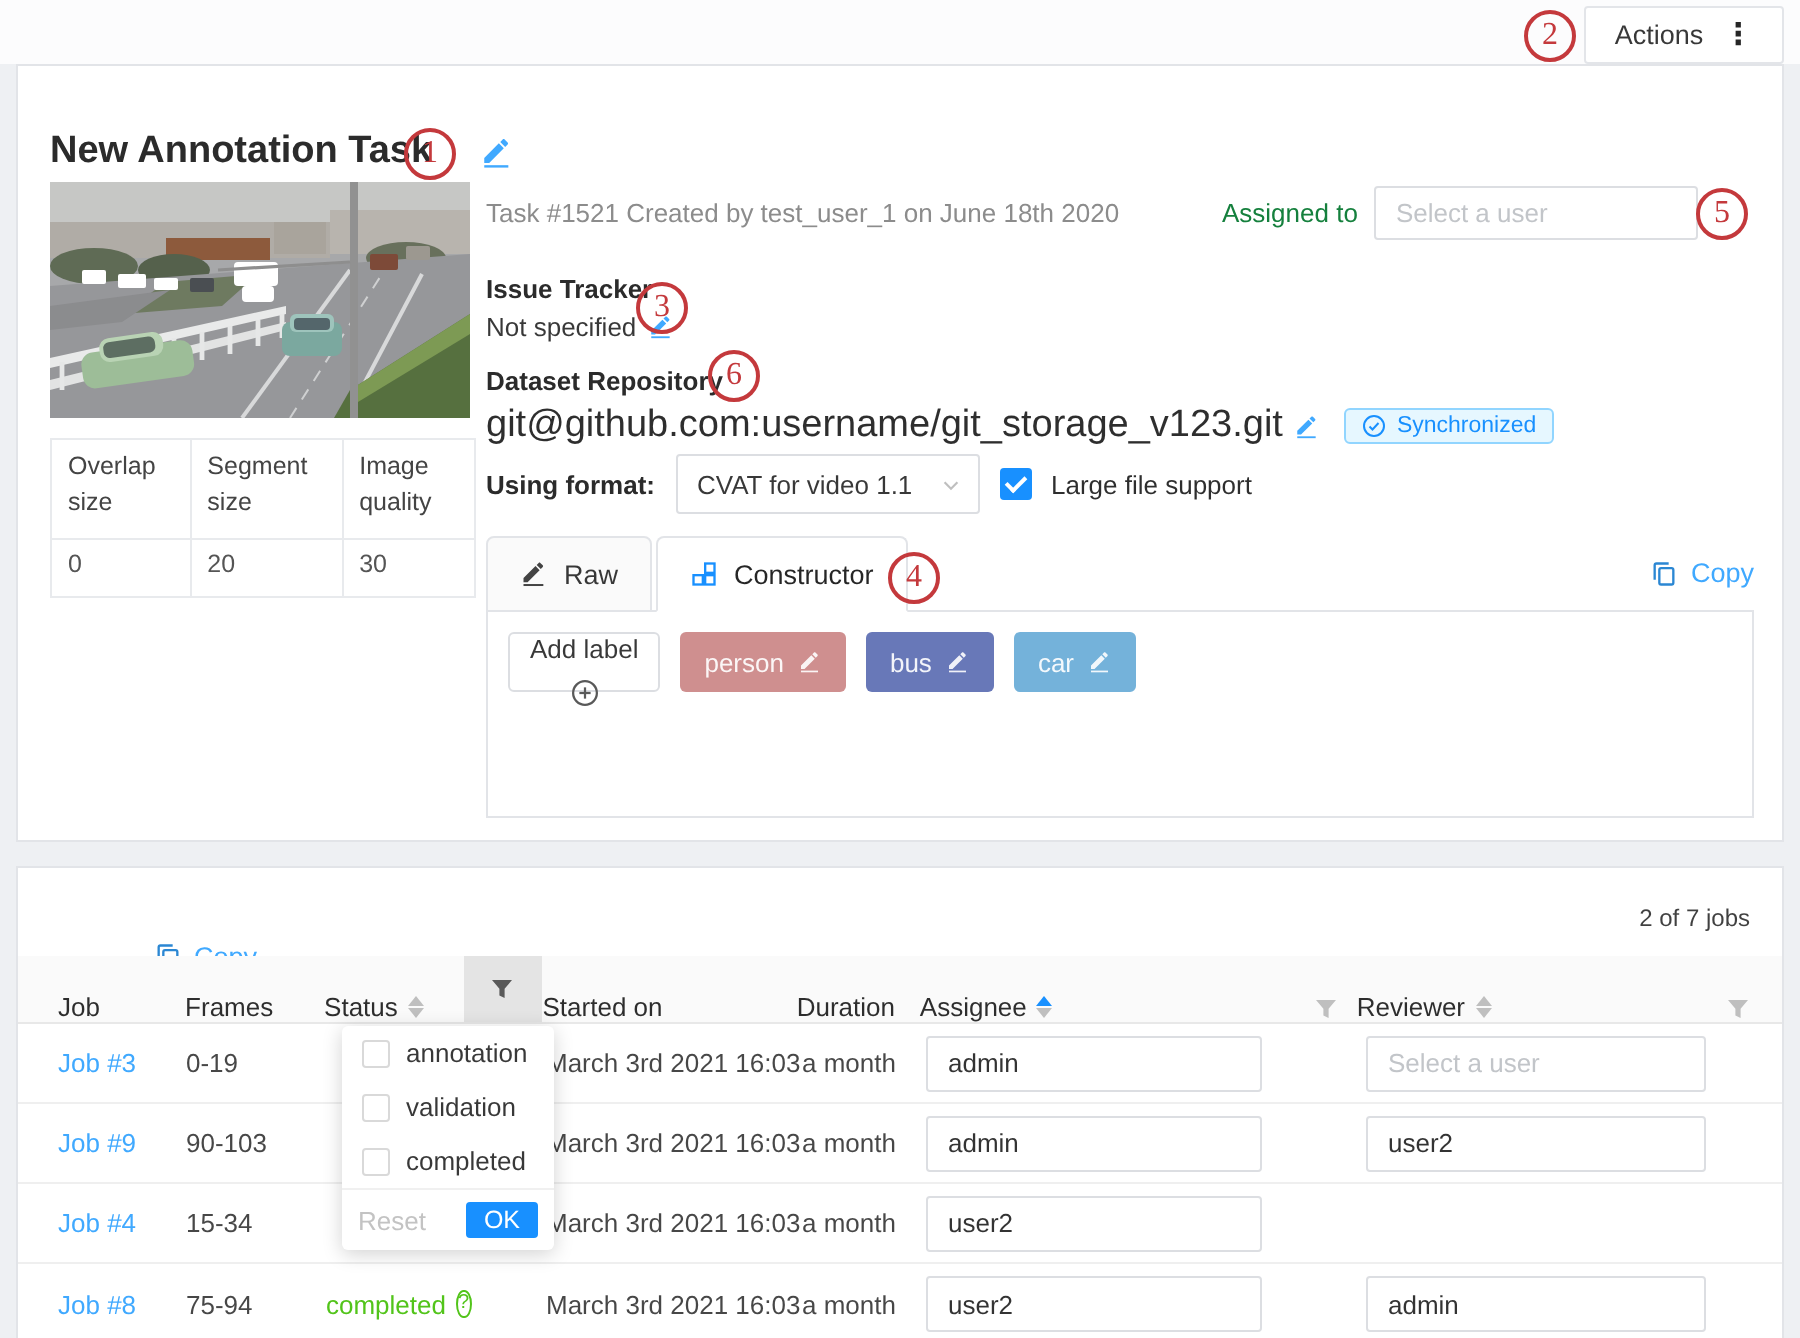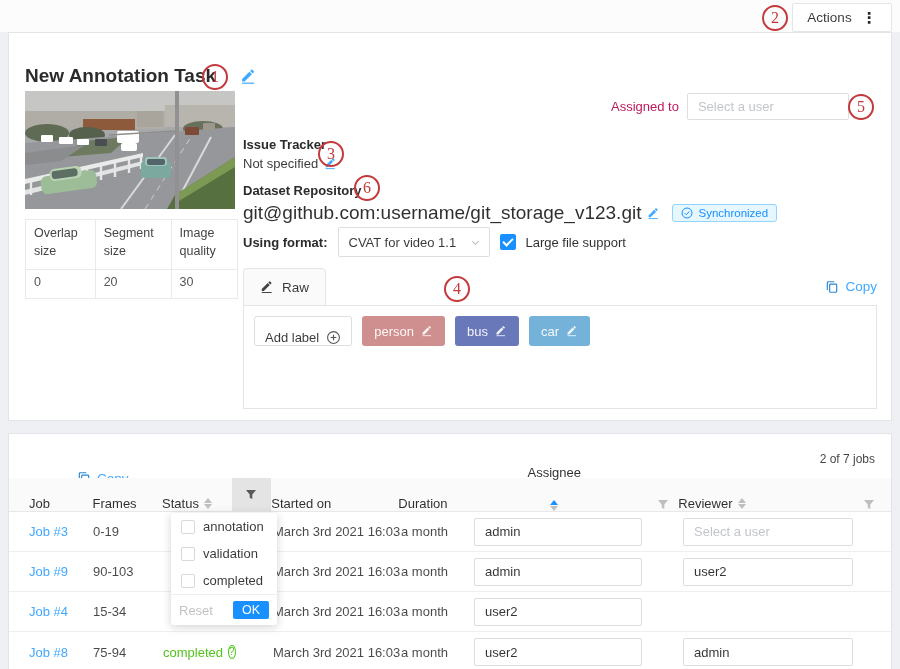--- a/index.html
+++ b/index.html
@@ -33,21 +33,21 @@
   .thumb { position:absolute; left:16px; top:58px; width:210px; height:118px; display:block; }
 
   .params-table { position:absolute; left:16px; top:186px; width:213px; border-collapse:collapse; }
   .params-table td { border:1px solid #e8eaed; padding:5px 8px; font-size:12.5px; vertical-align:top; }
   .params-table .ph { color:#444; line-height:1.4; height:50px; }
   .params-table .pv { color:#555; height:29px; }
 
   .meta-line { position:absolute; left:234px; top:66px; color:#8c8c8c; font-size:13px; }
 
   .assigned-row { position:absolute; left:602px; top:60px; display:flex; align-items:center; gap:8px; }
-  .assigned-label { color:#be185d; font-size:13px; }
+  .assigned-label { color:#15803d; font-size:13px; }
   .ant-input { height:27px; border:1px solid #dcdee2; border-radius:2px; padding:0 10px;
     font-size:13px; color:rgba(0,0,0,.8); font-family:inherit; outline:none; background:#fff; }
   .ant-input::placeholder { color:#c2c5c9; }
   .assigned-row .ant-input { width:162px; }
 
   .section-label { font-weight:700; font-size:13px; color:#2b2b2b; }
   .issue-block { position:absolute; left:234px; top:104px; }
   .repo-block { position:absolute; left:234px; top:150px; }
   .value-line { margin-top:4px; display:flex; align-items:center; gap:6px; color:rgba(0,0,0,.78); }
   .repo-url { font-size:19px; color:rgba(0,0,0,.82); }
@@ -69,39 +69,39 @@
     border:1px solid #e2e4e8; border-radius:4px 4px 0 0; font-size:13.5px; cursor:pointer; }
   .tab-raw { background:#fafafa; color:rgba(0,0,0,.78); margin-right:2px; }
   .tab-active { background:#fff; border-bottom-color:#fff; position:relative; z-index:3; color:rgba(0,0,0,.85); }
   .copy-link { margin-left:auto; display:flex; align-items:center; gap:6px; color:#40a9ff;
     font-size:13.5px; cursor:pointer; align-self:center; }
 
   .content-box { position:absolute; left:234px; top:272px; width:634px; height:104px;
     border:1px solid #e2e4e8; background:#fff; z-index:2; padding:10px; }
   .chips { display:flex; gap:10px; }
   .add-label-btn { height:30px; border:1px solid #dcdee2; border-radius:3px; background:#fff;
-    display:flex; align-items:flex-end; gap:7px; padding:0 10px; font-size:13px; color:rgba(0,0,0,.78); cursor:pointer; }
+    display:flex; align-items:center; gap:7px; padding:0 10px; font-size:13px; color:rgba(0,0,0,.78); cursor:pointer;flex-direction:column; }
   .chip { height:30px; border-radius:3px; display:flex; align-items:center; gap:7px;
     padding:0 12px; color:rgba(255,255,255,.92); font-size:13px; cursor:pointer; }
 
   
   .jobs-head { position:absolute; left:16px; top:12px; display:flex; align-items:center; gap:10px; }
   .jobs-title { font-size:18px; font-weight:700; color:#000000;margin-top:43px; }
   .jobs-count { position:absolute; right:16px; top:18px; font-size:12px; color:rgba(0,0,0,.75); }
 
   .jt-header { position:absolute; left:0; top:44px; width:882px; height:34px; background:#fafafa;
     border-bottom:1px solid #e8e8e8; display:flex; align-items:flex-end; font-size:13px; color:rgba(0,0,0,.82); }
   .jt-row { position:absolute; left:0; width:882px; height:40px; display:flex; align-items:center;
     border-bottom:1px solid #efefef; font-size:13px; color:rgba(0,0,0,.72); background:#fff; }
   .r0{top:78px;} .r1{top:118px;} .r2{top:158px;} .r3{top:198px; border-bottom:none;}
 
   .c-job{width:84px; padding-left:20px;} .c-frames{width:70px;} .c-status{width:70px; display:flex; align-items:center; gap:5px;}
   .c-sfun{width:40px; align-self:stretch; display:flex; align-items:center; justify-content:center;}
   .c-started{width:128px;} .c-dur{width:62px;}
-  .c-asg{width:190px; display:flex; align-items:center; gap:20px;flex-direction:column;}
+  .c-asg{width:190px; display:flex; align-items:center; gap:5px;}
   .c-afun{width:30px; display:flex; justify-content:center;}
   .c-rev{width:186px; display:flex; align-items:center; gap:5px;}
   .c-rfun{margin-left:auto; padding-right:16px; display:flex; justify-content:flex-end;}
   .jt-row .ant-input { width:168px; height:28px; }
   .jt-row .c-rev .ant-input { width:170px; }
   .job-link { color:#40a9ff; cursor:pointer; }
   .status-completed { color:#52c41a; display:flex; align-items:center; gap:5px; }
   .q-circle { width:14px; height:14px; border:1px solid #52c41a; border-radius:50%; color:#52c41a;
     font-size:10px; line-height:12px; text-align:center; display:inline-block; }
   .sfun-active { background:#e4e4e4; }
@@ -234,20 +234,21 @@
       <td class="ph">Image quality</td>
     </tr>
     <tr>
       <td class="pv">0</td>
       <td class="pv">20</td>
       <td class="pv">30</td>
     </tr>
   </tbody>
     </table>
 
+  <div class="meta-line">Task #1521 Created by test_user_1 on June 18th 2020</div>
 
   <div class="assigned-row">
     <span class="assigned-label">Assigned to</span>
     <input class="ant-input" placeholder="Select a user" style="">
   </div>
 
   <div class="issue-block">
     <div class="section-label">Issue Tracker</div>
     <div class="value-line">
       <span>Not specified</span>
@@ -298,20 +299,30 @@
 
   <div class="tabs-row">
     <div class="tab tab-raw">
       <span class="icon">
         <svg width="14" height="14" viewBox="0 0 24 24" fill="#434343">
             <path d="M3 15.5V19h3.5L16.8 8.7 13.3 5.2 3 15.5zM19.5 6c.4-.4.4-1 0-1.4l-2.1-2.1c-.4-.4-1-.4-1.4 0l-1.7 1.7 3.5 3.5L19.5 6z"></path>
             <rect x="3" y="20.6" width="17" height="1.7"></rect>
           </svg>
       </span>
       <span>Raw</span>
+    </div>
+    <div class="tab tab-active">
+      <span class="icon">
+        <svg width="14" height="14" viewBox="0 0 24 24" fill="none" stroke="#1890ff" stroke-width="2">
+            <rect x="3" y="13" width="8" height="8"></rect>
+            <rect x="13" y="13" width="8" height="8"></rect>
+            <rect x="13" y="3" width="8" height="8"></rect>
+          </svg>
+      </span>
+      <span>Constructor</span>
     </div>
     <div class="copy-link">
       <span class="icon">
         <svg width="14" height="14" viewBox="0 0 24 24" fill="none" stroke="#2b87d3" stroke-width="2">
             <rect x="8" y="7" width="12" height="14" rx="1.5"></rect>
             <path d="M16 3H5.5C4.7 3 4 3.7 4 4.5V17"></path>
           </svg>
       </span>
       <span>Copy</span>
     </div>

